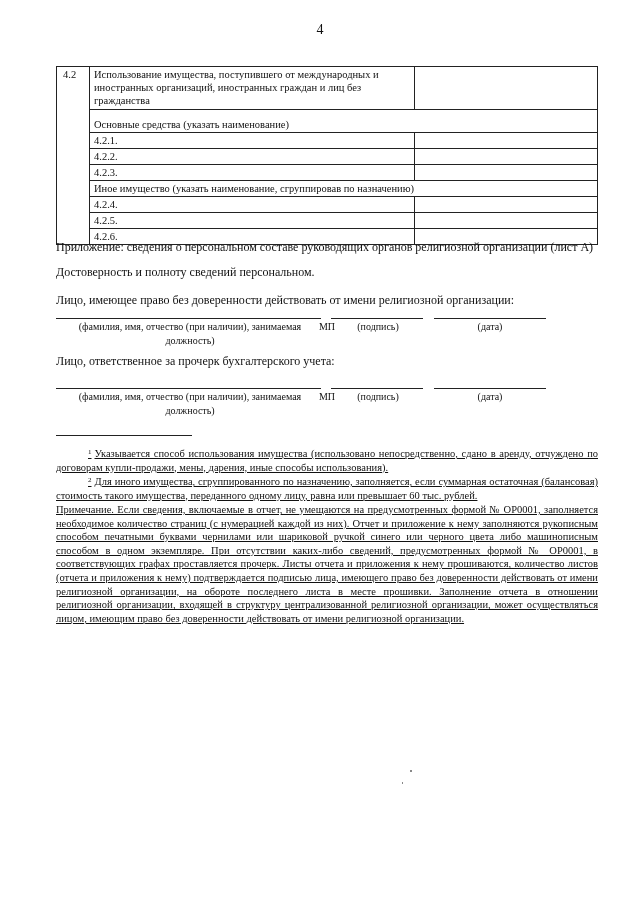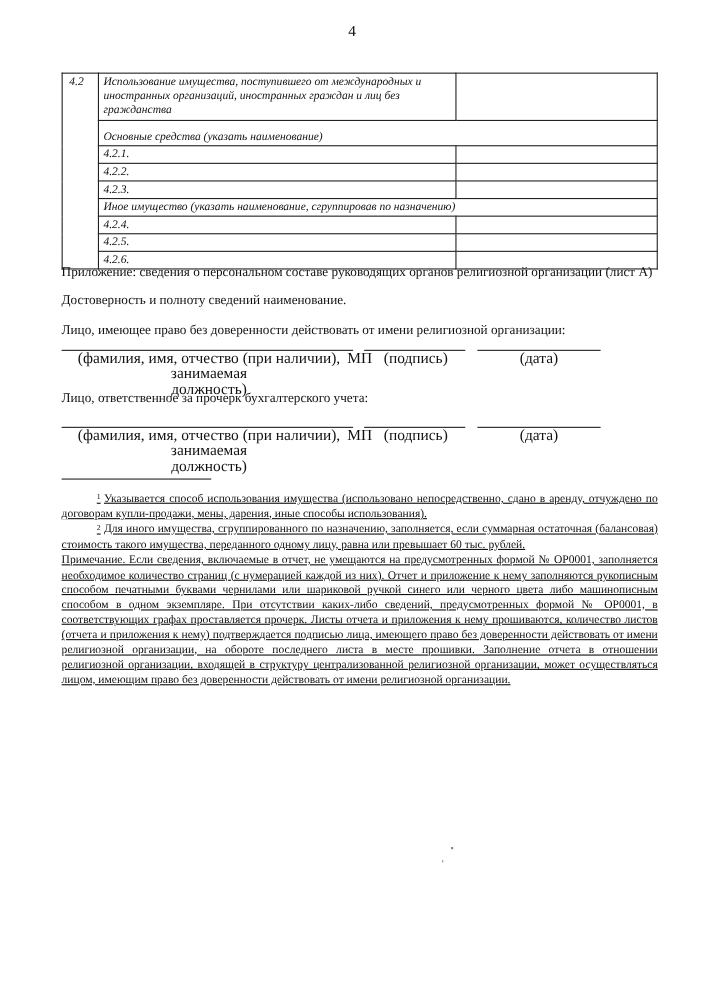--- a/index.html
+++ b/index.html
@@ -1,26 +1,26 @@
 <!DOCTYPE html>
 <html><head>
 <meta charset="utf-8">
 <style>
   html, body { margin:0; padding:0; background:#ffffff; }
   body { width:640px; height:905px; position:relative; overflow:hidden;
          font-family:"Liberation Serif", serif; color:#111; }
   .page-num { position:absolute; top:22px; left:0; width:640px; text-align:center; font-size:14px; }
   .tbl { position:absolute; left:56px; top:66px; width:542px; border-collapse:collapse; font-size:10.5px; }
-  .tbl td { border:1.3px solid #222; padding:1px 4px; vertical-align:top; line-height:13px;font-style:italic; }
+  .tbl td { border:1.3px solid #222; padding:1px 4px; vertical-align:top; line-height:13px; }
   .tbl td.num { width:22px; text-align:left; padding-left:6px; }
   .tbl td.desc { width:316px; }
   .tbl td.val { }
   .txt { position:absolute; left:56px; font-size:12px; line-height:14px; }
   .sigline { position:absolute; height:0; border-top:1.2px solid #222; }
-  .caption { position:absolute; font-size:14px; line-height:14px; text-align:center; }
+  .caption { position:absolute; font-size:10px; line-height:14px; text-align:center; }
   .fn { position:absolute; left:56px; width:542px; font-size:10.5px; line-height:13.6px; text-align:justify;text-decoration:underline; }
   .fn .ind { display:inline-block; width:32px; }
   .fn sup { font-size:7px; vertical-align:top; position:relative; top:-1px; margin-right:3px; }
   .fnrule { position:absolute; left:56px; top:435px; width:136px; border-top:1.2px solid #222; }
   .speck { position:absolute; background:#888; }
 </style>
 </head>
 <body>
 
 <div class="page-num">4</div>
@@ -59,21 +59,21 @@
     <td></td>
   </tr>
   <tr>
     <td>4.2.6.</td>
     <td></td>
   </tr>
 </tbody>
   </table>
 
 <div class="txt" style="top:240px">Приложение: сведения о персональном составе руководящих органов религиозной организации (лист А)</div>
-<div class="txt" style="top:265px">Достоверность и полноту сведений наименование.</div>
+<div class="txt" style="top:265px">Достоверность и полноту сведений персональном.</div>
 <div class="txt" style="top:293px">Лицо, имеющее право без доверенности действовать от имени религиозной организации:</div>
 
 <div>
   <div class="sigline" style="left:56px;top:318px;width:265px"></div>
   <div class="sigline" style="left:331px;top:318px;width:92px"></div>
   <div class="sigline" style="left:434px;top:318px;width:112px"></div>
   <div class="caption" style="left:60px;top:320px;width:260px">
     <span>(фамилия, имя, отчество (при наличии), занимаемая</span><br>
     <span>должность)</span>
   </div>

